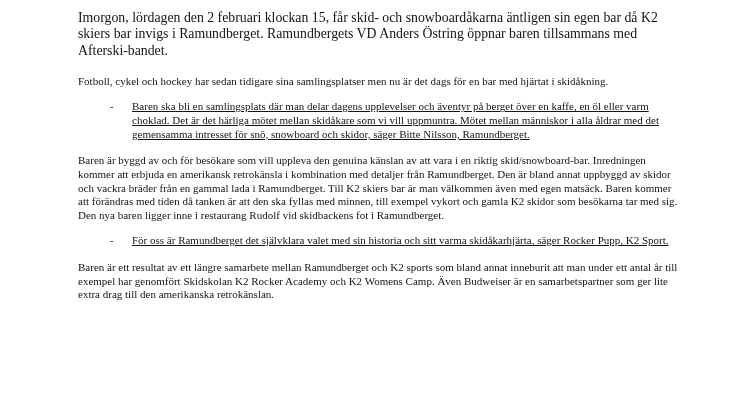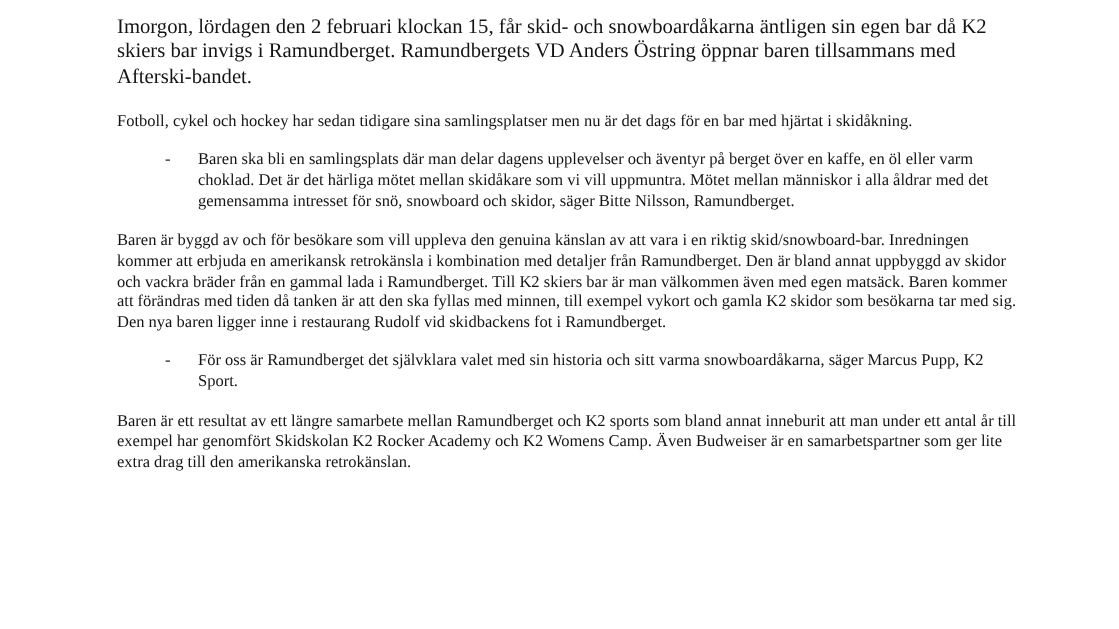--- a/index.html
+++ b/index.html
@@ -33,20 +33,21 @@
     display: flex;
     margin: 0 0 13px 0;
     padding-left: 32px;
   }
   .bullet .marker {
     width: 22px;
     flex: 0 0 22px;
   }
   .bullet .bullet-text {
     flex: 1 1 auto;
+    text-decoration: underline;
   }
   .contact-heading {
     font-weight: bold;
     margin: 2px 0 0 0;
   }
   .contact-line {
     margin: 0;
   }
 </style>
 </head>
@@ -62,21 +63,21 @@
 
     <div class="bullet">
       <span class="marker">-</span>
       <span class="bullet-text">Baren ska bli en samlingsplats där man delar dagens upplevelser och äventyr på berget över en kaffe, en öl eller varm choklad. Det är det härliga mötet mellan skidåkare som vi vill uppmuntra. Mötet mellan människor i alla åldrar med det gemensamma intresset för snö, snowboard och skidor, säger Bitte Nilsson, Ramundberget.</span>
     </div>
 
     <p class="para">Baren är byggd av och för besökare som vill uppleva den genuina känslan av att vara i en riktig skid/snowboard-bar. Inredningen kommer att erbjuda en amerikansk retrokänsla i kombination med detaljer från Ramundberget. Den är bland annat uppbyggd av skidor och vackra bräder från en gammal lada i Ramundberget. Till K2 skiers bar är man välkommen även med egen matsäck. Baren kommer att förändras med tiden då tanken är att den ska fyllas med minnen, till exempel vykort och gamla K2 skidor som besökarna tar med sig. Den nya baren ligger inne i restaurang Rudolf vid skidbackens fot i Ramundberget.</p>
 
     <div class="bullet">
       <span class="marker">-</span>
-      <span class="bullet-text">För oss är Ramundberget det självklara valet med sin historia och sitt varma snowboardåkarna, säger Marcus Pupp, K2 Sport.</span>
+      <span class="bullet-text">För oss är Ramundberget det självklara valet med sin historia och sitt varma skidåkarhjärta, säger Rocker Pupp, K2 Sport.</span>
     </div>
 
     <p class="para">Baren är ett resultat av ett längre samarbete mellan Ramundberget och K2 sports som bland annat inneburit att man under ett antal år till exempel har genomfört Skidskolan K2 Rocker Academy och K2 Womens Camp. Även Budweiser är en samarbetspartner som ger lite extra drag till den amerikanska retrokänslan.</p>
 
 
 
   </div>
 
 </div>
 

